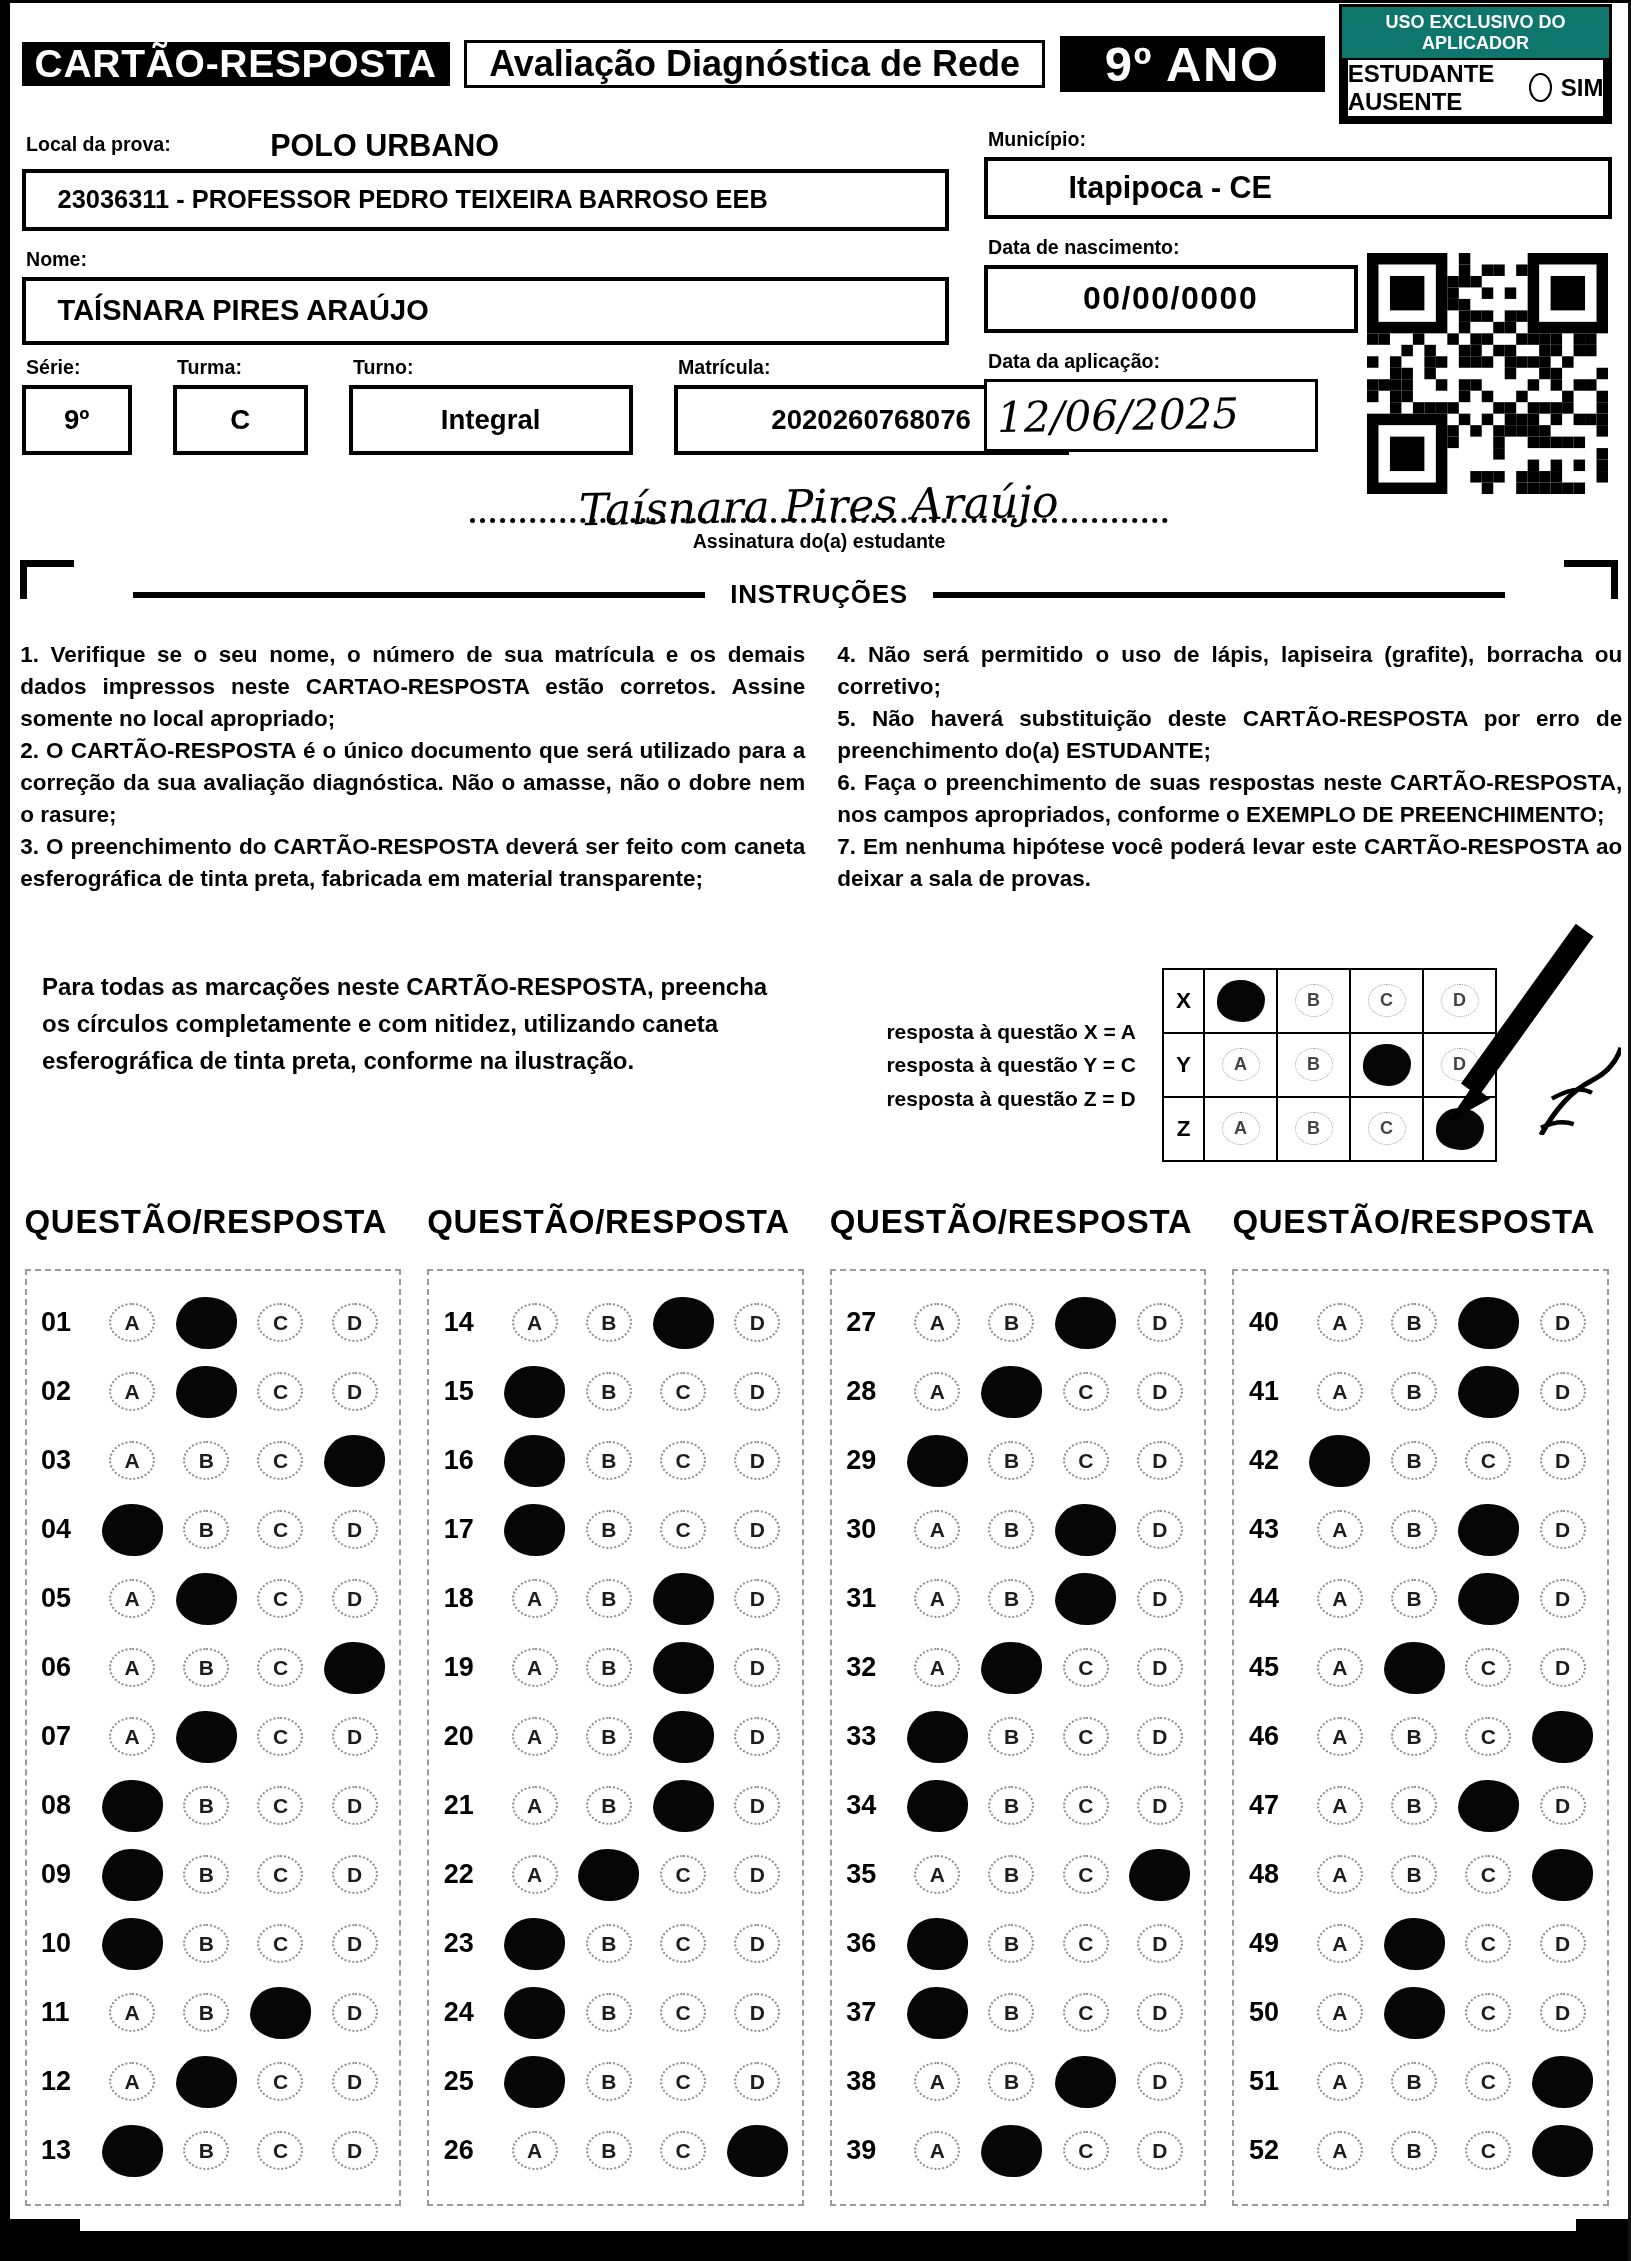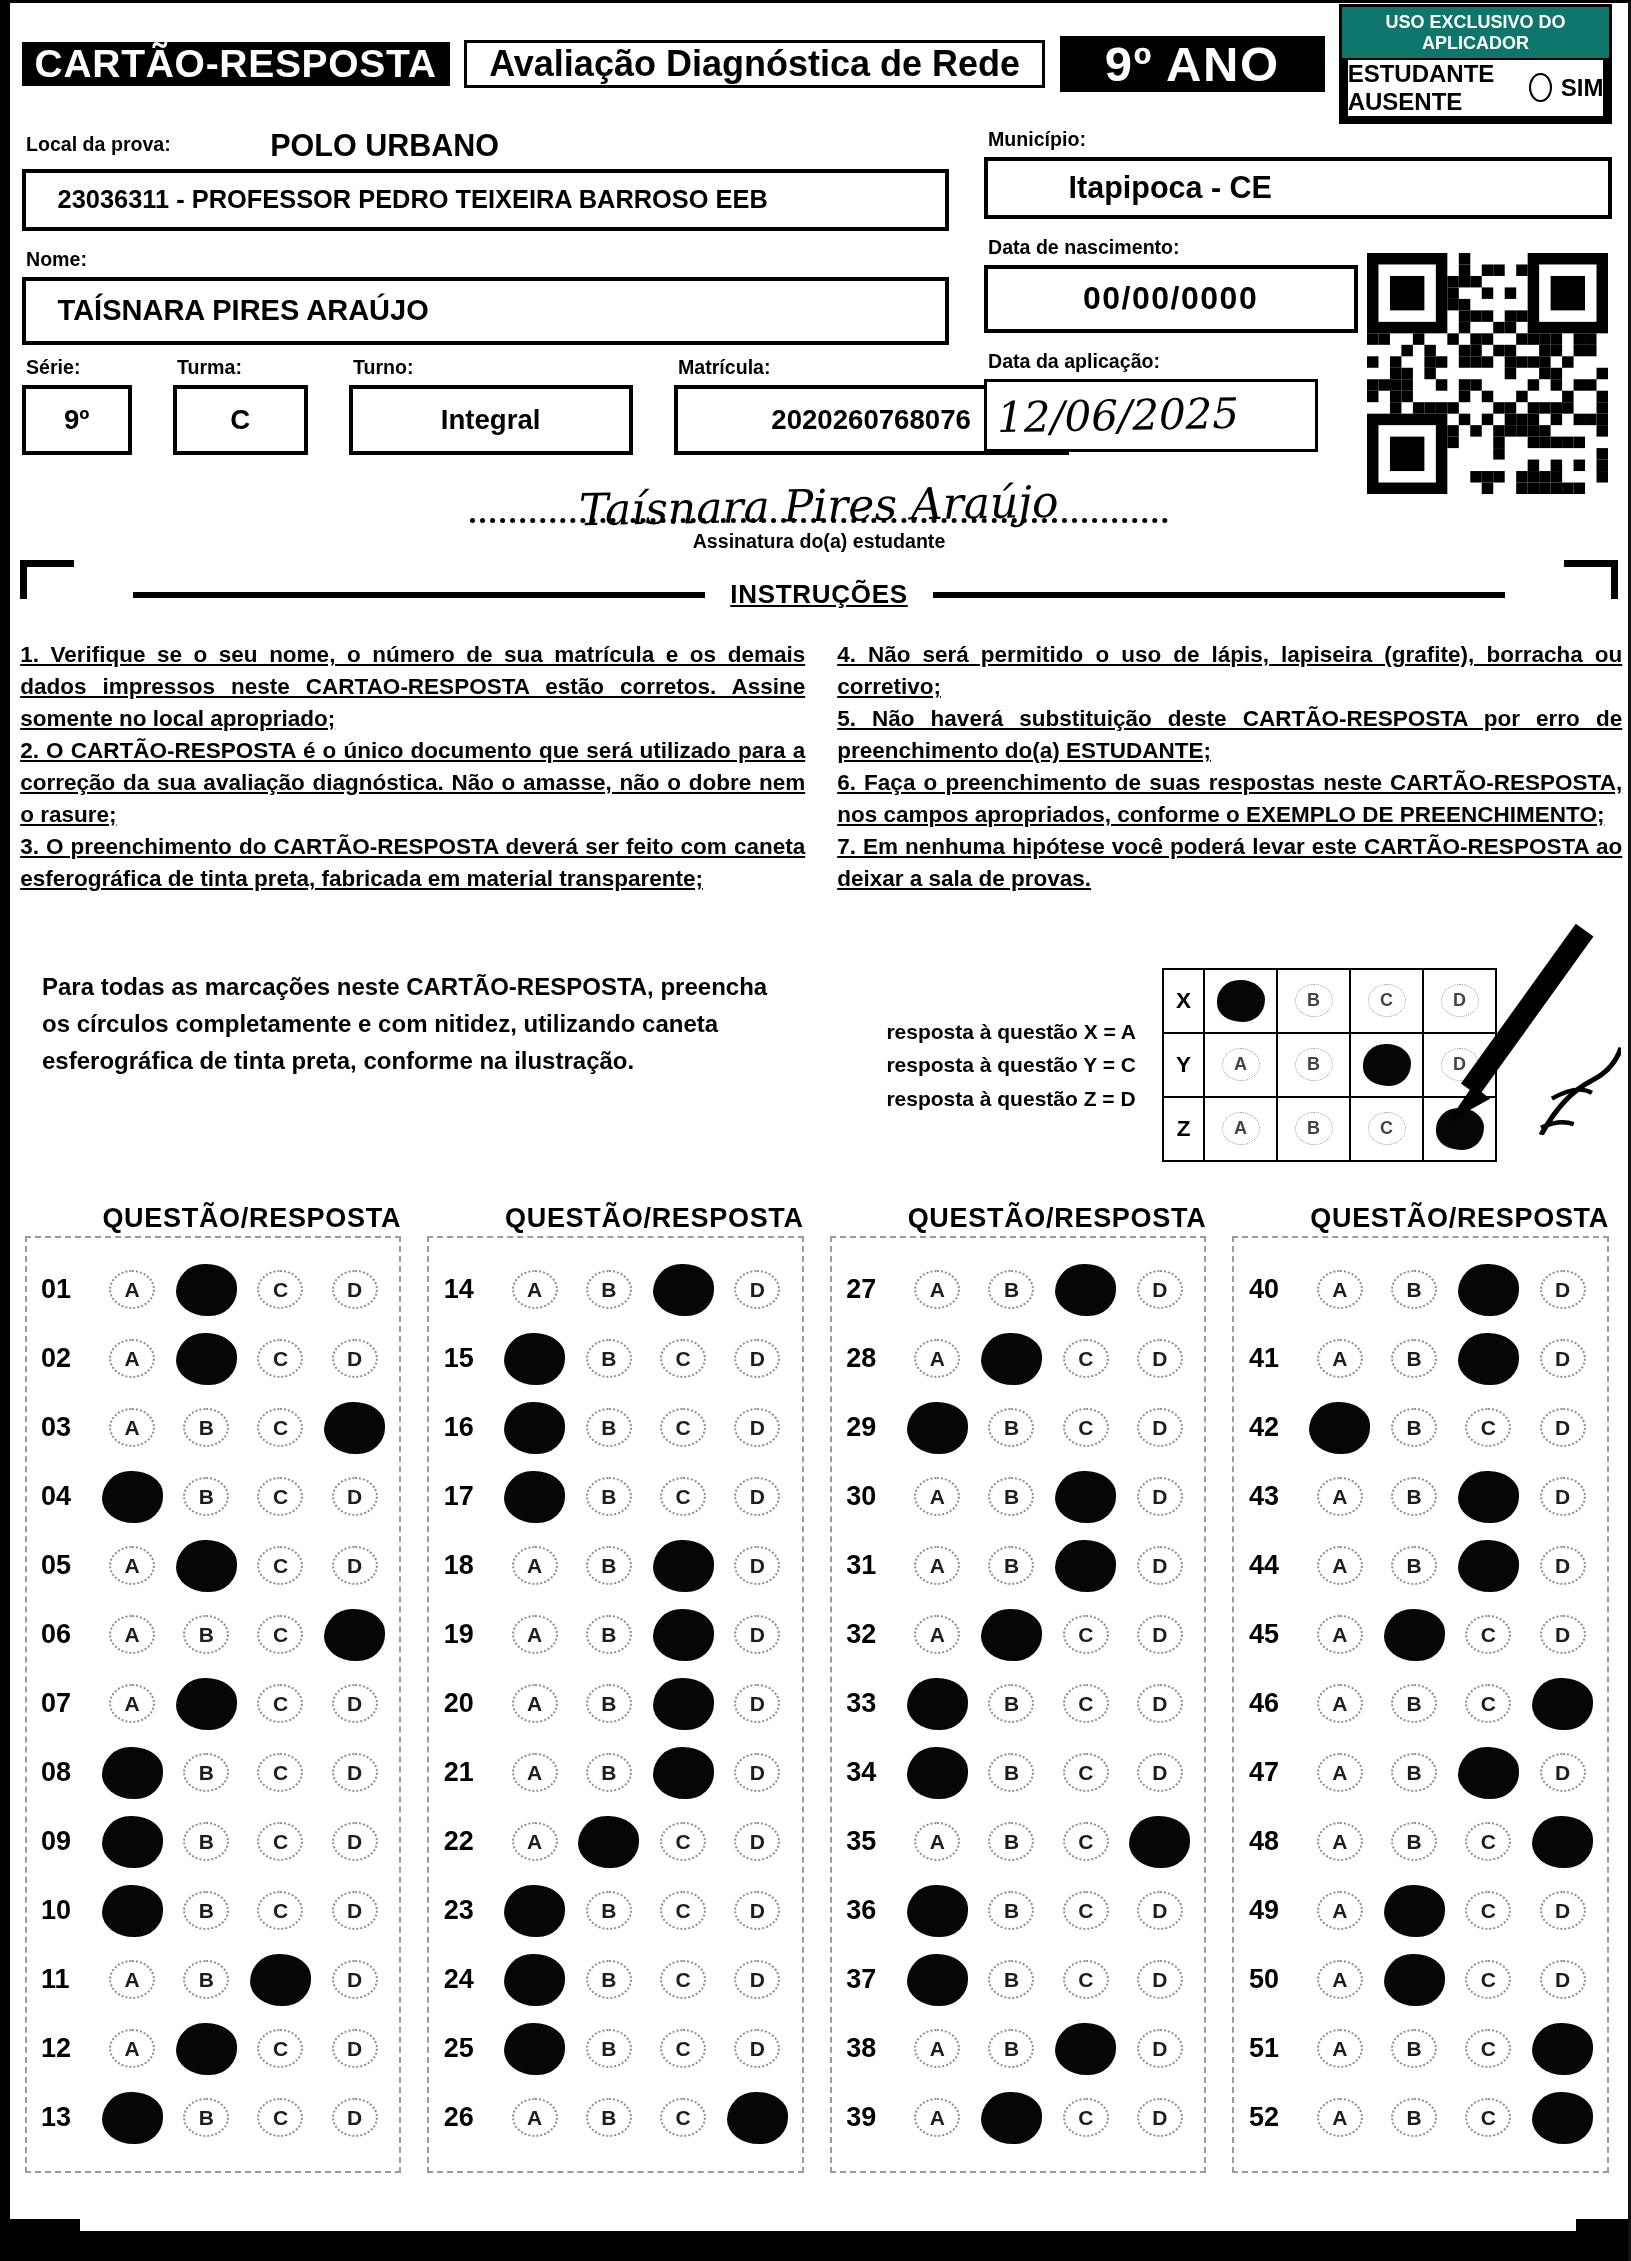--- a/index.html
+++ b/index.html
@@ -36,21 +36,21 @@
   .fields-right { position:relative; }
   .qr { position:absolute; top:129px; right:4.4px; width:241px; height:241px; }
   .handwriting { font-family:"DejaVu Serif", serif; font-style:italic; }
   .date-hand { font-size:42px; font-weight:normal; transform:rotate(-1deg); white-space:nowrap; }
   
   .signature { text-align:center; margin-top:25px; }
   .sig-wrap { display:inline-block; border-bottom:5.1px dotted #000; padding:0 109px 0; }
   .sig-name { display:block; font-size:44px; margin-bottom:-13px; transform:rotate(-1deg); }
   .sig-caption { font-weight:bold; font-size:19.6px; margin-top:7.3px; }
   
-  .instr-zone { position:relative; margin-top:26px;text-decoration:underline; }
+  .instr-zone { position:relative; margin-top:26px; }
   .corner { position:absolute; width:54px; height:39px; top:-19px; }
   .corner-l { left:10.2px; border-left:7.3px solid #000; border-top:7.3px solid #000; }
   .corner-r { right:10.2px; border-right:7.3px solid #000; border-top:7.3px solid #000; }
   .instr-title-row { display:flex; align-items:center; gap:25px; margin:13px 123px 0; }
   .rule { flex:1; height:5.8px; background:#000; }
   .instr-title { font-weight:bold; font-size:26px; letter-spacing:0.7px; }
   .instr-cols { display:grid; grid-template-columns:1fr 1fr; column-gap:32px; margin:29px 5.8px 0 10.2px; }
   .instr-item { font-size:22.5px; font-weight:bold; line-height:1.42; text-align:justify; }
   
   .marking { display:flex; align-items:flex-start; margin:73px 22px 0 32px; }
@@ -58,21 +58,21 @@
   .example-wrap { display:flex; align-items:center; gap:26px; margin-left:auto; position:relative; padding-right:109px; }
   .legend div { font-size:21px; font-weight:bold; line-height:1.6; white-space:nowrap; }
   table.ex-grid { border-collapse:collapse; }
   table.ex-grid td, table.ex-grid th { border:2.9px solid #000; width:73px; height:64px; text-align:center; vertical-align:middle; }
   table.ex-grid th { width:41px; font-size:22.5px; }
   .ex-letter { display:inline-flex; width:38px; height:33px; border:1.5px dotted #999; border-radius:50%; align-items:center; justify-content:center; font-weight:bold; font-size:18px; color:#444; }
   .ex-filled { width:48px; height:42px; background:#060606; border-radius:48% 52% 46% 54%/52% 48% 55% 45%; margin:0 auto; }
   .pen-illu { position:absolute; right:-14.5px; top:-51px; width:189px; height:218px; }
   
   .answers { display:grid; grid-template-columns:repeat(4, 1fr); column-gap:26px; margin:41px 19px 0 14.5px; }
-  .acol-header { text-align:right; font-weight:bold; font-size:27px; letter-spacing:0.7px; margin-bottom:2px; }
+  .acol-header { text-align:left; font-weight:bold; font-size:33px; letter-spacing:0.7px; margin-bottom:28px; }
   .abox { border:2.2px dashed #9b9b9b; padding:17.4px 7.3px 19px 4.4px; }
   .arow { display:grid; grid-template-columns:64px repeat(4, 1fr); align-items:center; height:69px; }
   .qnum { font-weight:bold; font-size:27px; padding-left:10.2px; }
   .bubble { width:46px; height:39px; border:2.2px dotted #8d8d8d; border-radius:50%; display:flex; align-items:center; justify-content:center; font-weight:bold; font-size:21px; color:#1d1d1d; margin:0 auto; background:#fff; }
   .bubble-filled { width:61px; height:52px; background:#060606; border-radius:48% 52% 46% 54%/55% 45% 52% 48%; margin:0 auto; }
   
   .bottom-bar { position:absolute; left:0; right:0; bottom:0; height:30.5px; background:#000; }
   .bottom-step-l { position:absolute; left:0; bottom:30.5px; width:70px; height:11.6px; background:#000; }
   .bottom-step-r { position:absolute; right:0; bottom:30.5px; width:52px; height:11.6px; background:#000; }
 </style>

